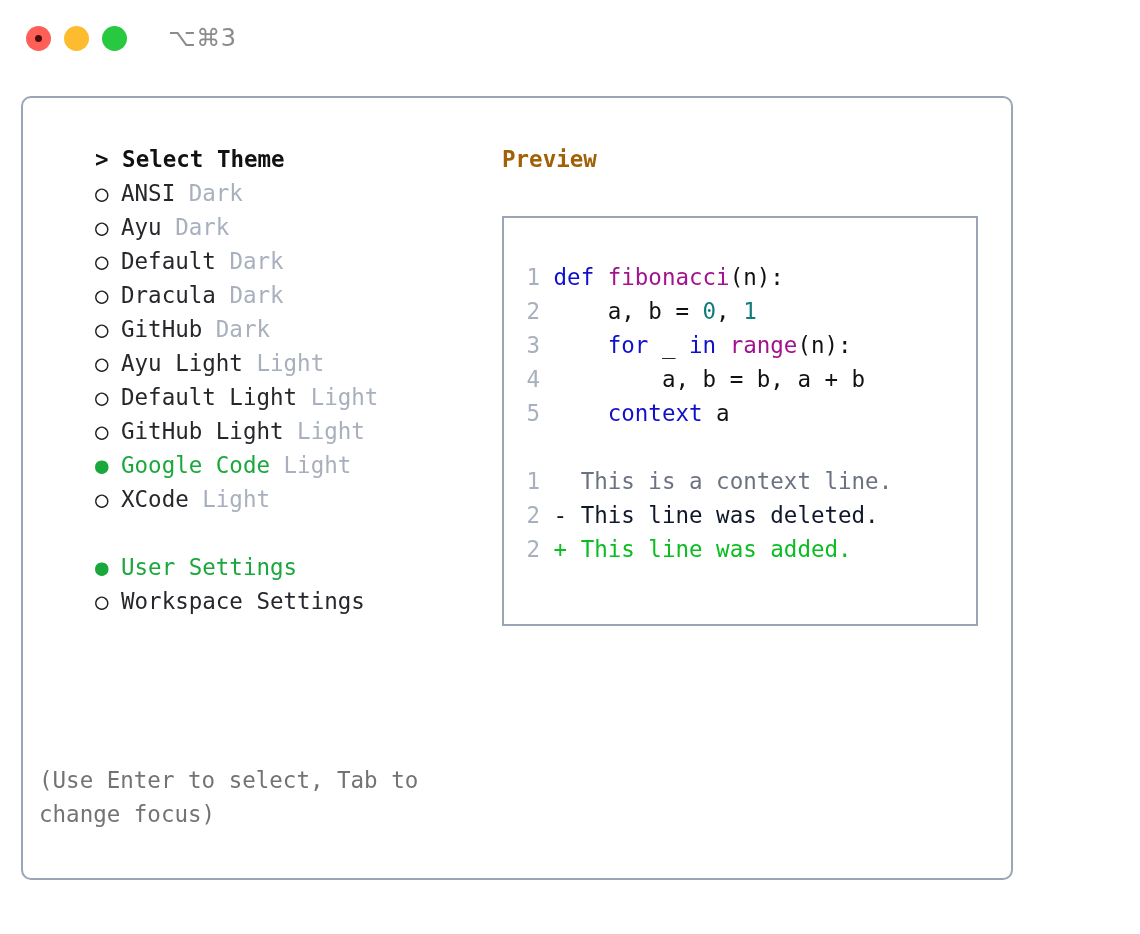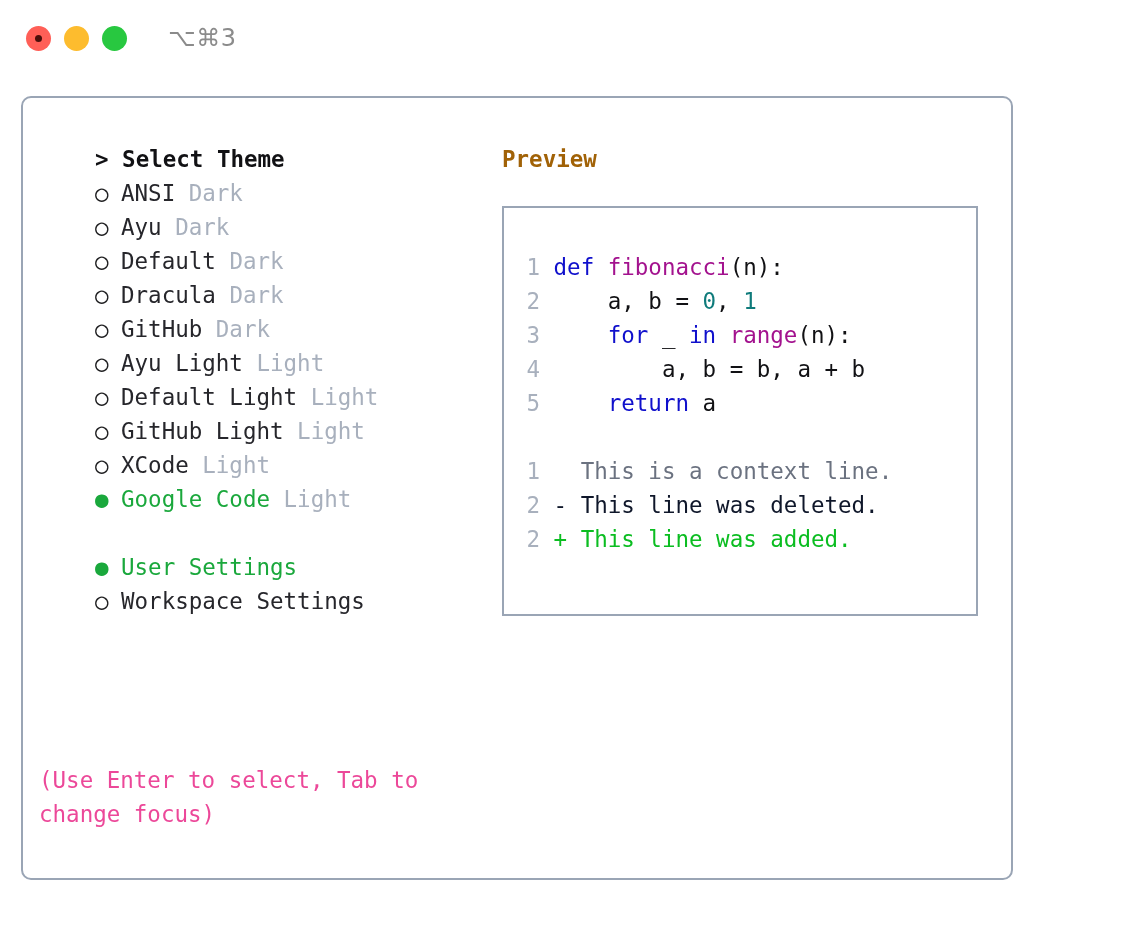--- a/index.html
+++ b/index.html
@@ -112,40 +112,40 @@
   .label-main.sel { color: #1aa83c; }
   .label-kind { color: #a8b0bd; }
   .spacer-row { height: 34px; }
   #hint {
     position: absolute;
     left: 16px;
     top: 665px;
     width: 420px;
     font-size: 22.5px;
     line-height: 34px;
-    color: #ec4899;
+    color: #737373;
     white-space: pre-wrap;
   }
 
   
   #right-col {
     position: absolute;
     left: 479px;
     top: 44px;
     width: 490px;
   }
   #preview-title {
     font-size: 22.5px;
     font-weight: bold;
     color: #a16207;
     line-height: 34px;
     white-space: pre;
   }
   #preview-box {
-    margin-top: 30px;
+    margin-top: 40px;
     width: 476px;
     height: 410px;
     border: 2px solid #9aa5b5;
     box-sizing: border-box;
     background: #ffffff;
     position: relative;
   }
   #code {
     position: absolute;
     left: 10px;
@@ -196,22 +196,22 @@
 
       <div id="theme-list">
           <div class="row"><span class="marker">○</span><span class="label-main">ANSI</span> <span class="label-kind">Dark</span></div>
           <div class="row"><span class="marker">○</span><span class="label-main">Ayu</span> <span class="label-kind">Dark</span></div>
           <div class="row"><span class="marker">○</span><span class="label-main">Default</span> <span class="label-kind">Dark</span></div>
           <div class="row"><span class="marker">○</span><span class="label-main">Dracula</span> <span class="label-kind">Dark</span></div>
           <div class="row"><span class="marker">○</span><span class="label-main">GitHub</span> <span class="label-kind">Dark</span></div>
           <div class="row"><span class="marker">○</span><span class="label-main">Ayu Light</span> <span class="label-kind">Light</span></div>
           <div class="row"><span class="marker">○</span><span class="label-main">Default Light</span> <span class="label-kind">Light</span></div>
           <div class="row"><span class="marker">○</span><span class="label-main">GitHub Light</span> <span class="label-kind">Light</span></div>
+          <div class="row"><span class="marker sel">●</span><span class="label-main sel">Google Code</span> <span class="label-kind">Light</span></div>
           <div class="row"><span class="marker">○</span><span class="label-main">XCode</span> <span class="label-kind">Light</span></div>
-          <div class="row"><span class="marker sel">●</span><span class="label-main sel">Google Code</span> <span class="label-kind">Light</span></div>
         </div>
 
       <div class="spacer-row"></div>
 
 
       <div id="apply-list">
           <div class="row"><span class="marker sel">●</span><span class="label-main sel">User Settings</span></div>
           <div class="row"><span class="marker">○</span><span class="label-main">Workspace Settings</span></div>
         </div>
     </div>
@@ -220,21 +220,21 @@
 
     <div id="right-col">
       <div id="preview-title">Preview</div>
 
       <div id="preview-box">
         <div id="code">
             <div class="cline"><span class="ln">1</span> <span class="tok-kw">def </span><span class="tok-fn">fibonacci</span><span class="tok-plain">(n):</span></div>
             <div class="cline"><span class="ln">2</span> <span class="tok-plain">    a, b = </span><span class="tok-num">0</span><span class="tok-plain">, </span><span class="tok-num">1</span></div>
             <div class="cline"><span class="ln">3</span> <span class="tok-plain">    </span><span class="tok-kw">for</span><span class="tok-plain"> _ </span><span class="tok-kw">in</span><span class="tok-plain"> </span><span class="tok-fn">range</span><span class="tok-plain">(n):</span></div>
             <div class="cline"><span class="ln">4</span> <span class="tok-plain">        a, b = b, a + b</span></div>
-            <div class="cline"><span class="ln">5</span> <span class="tok-plain">    </span><span class="tok-kw">return</span><span class="tok-plain"> a</span></div>
+            <div class="cline"><span class="ln">5</span> <span class="tok-plain">    </span><span class="tok-kw">context</span><span class="tok-plain"> a</span></div>
             <div class="gap"></div>
             <div class="cline"><span class="ln">1</span><span class="tok-ctx">   This is a context line.</span></div>
             <div class="cline"><span class="ln">2</span><span class="tok-del"> - This line was deleted.</span></div>
             <div class="cline"><span class="ln">2</span><span class="tok-add"> + This line was added.</span></div>
           </div>
       </div>
     </div>
 
   </div>
 </div>

